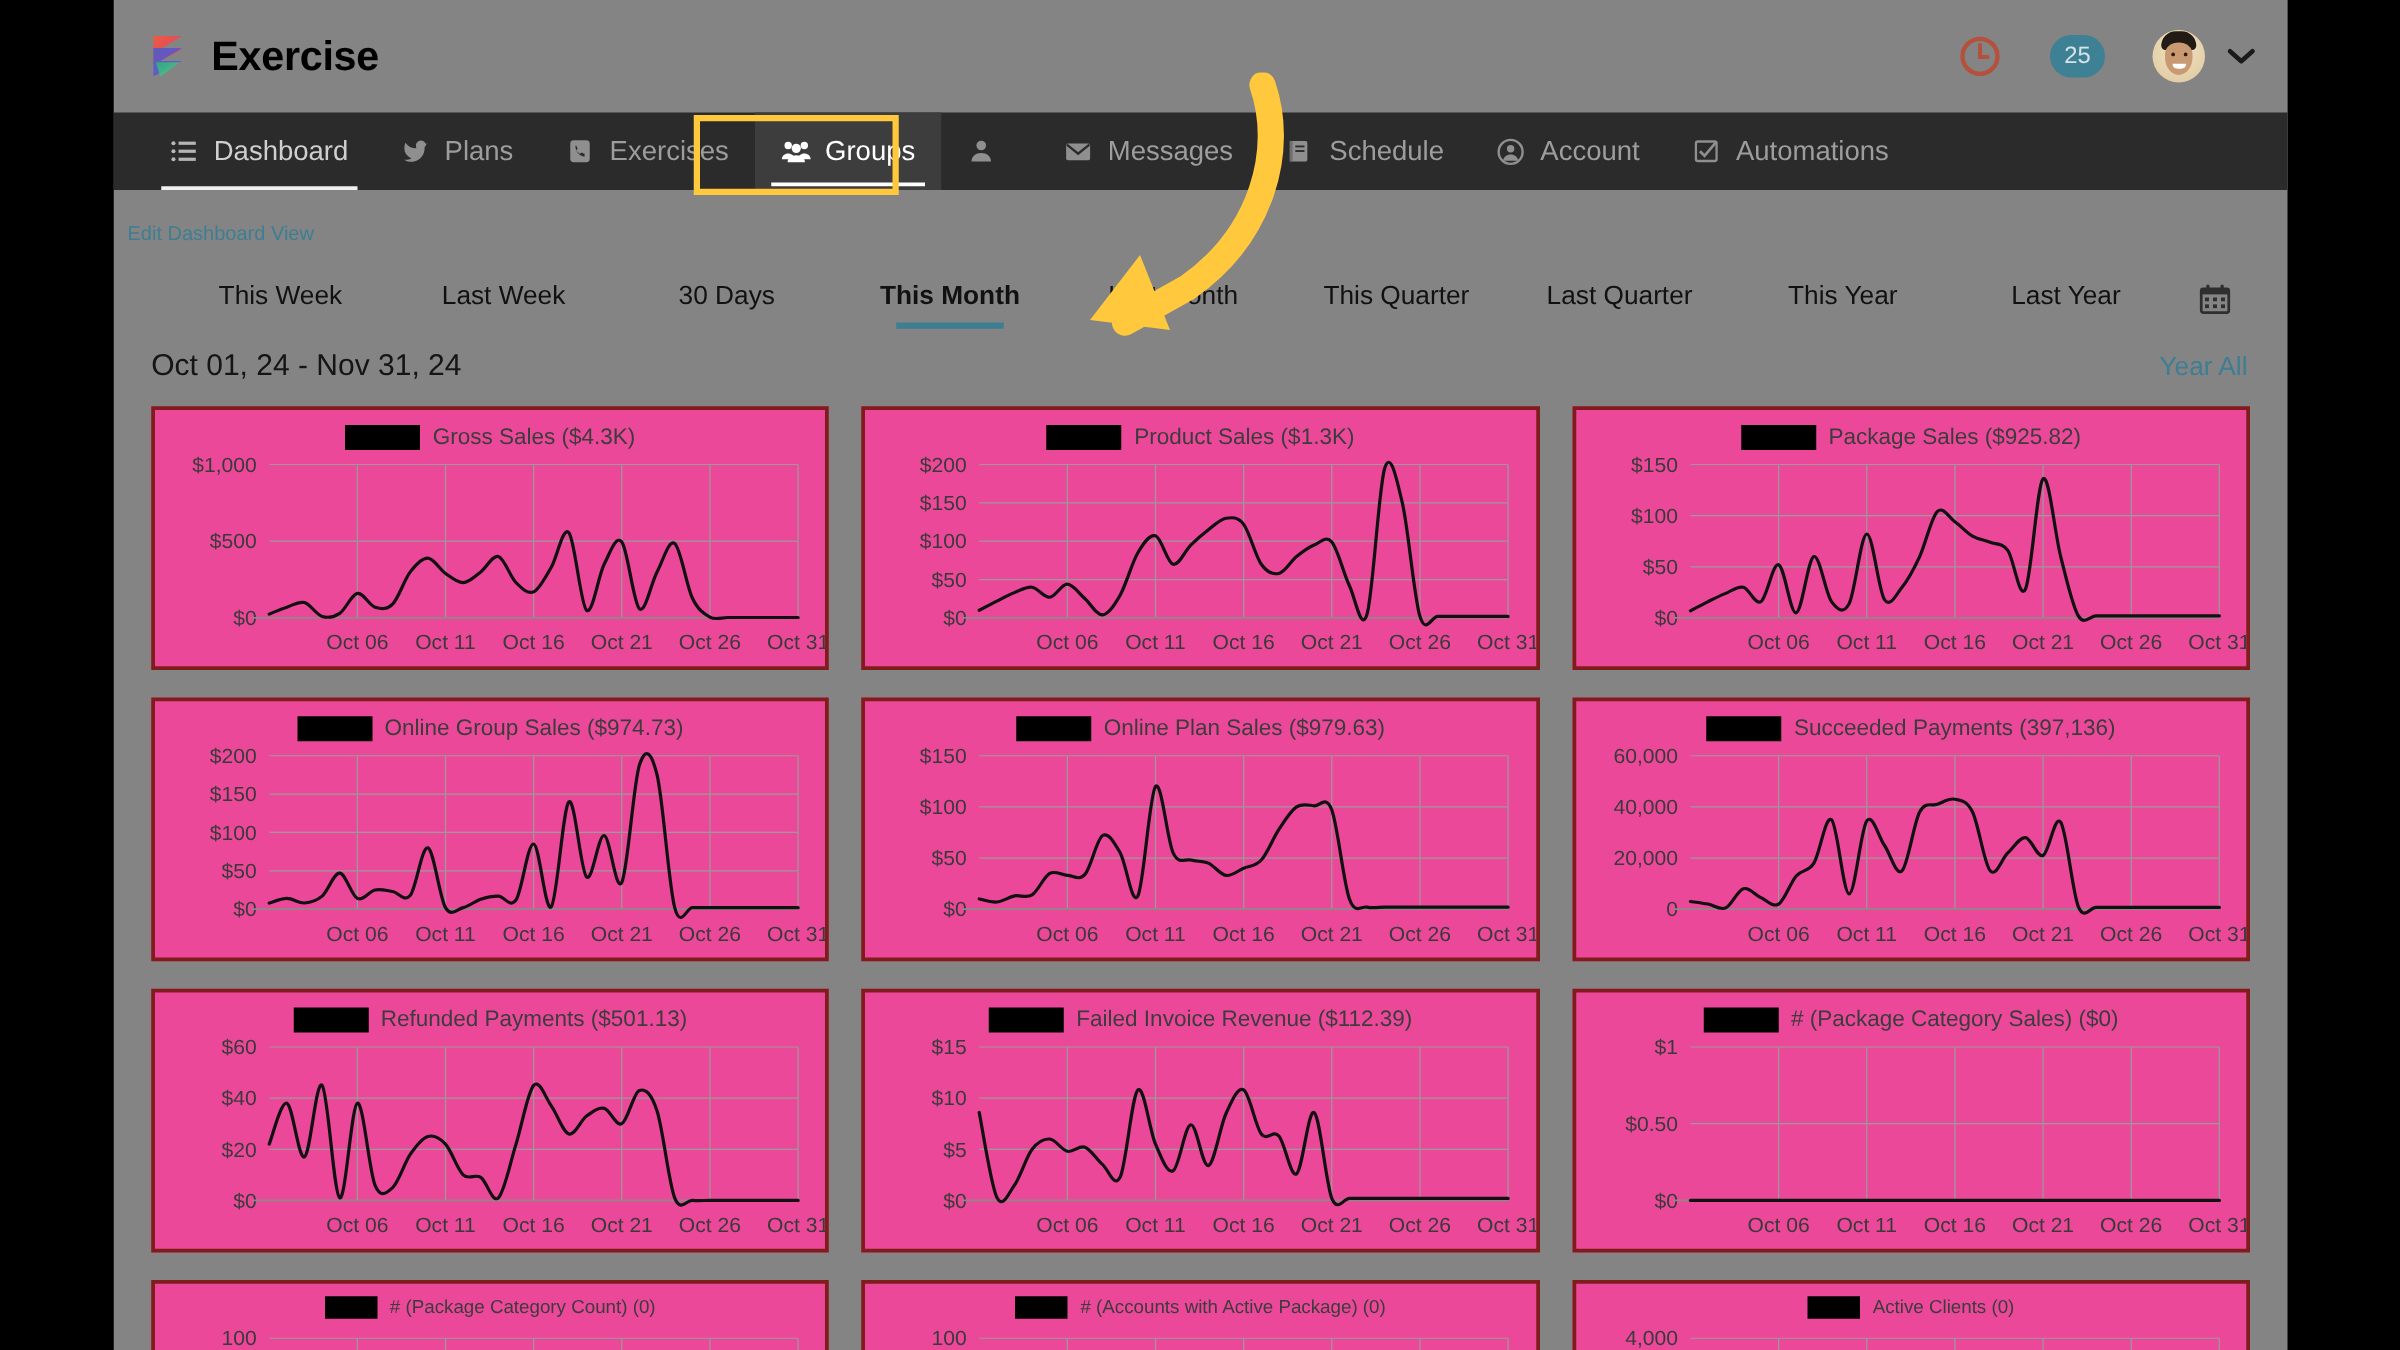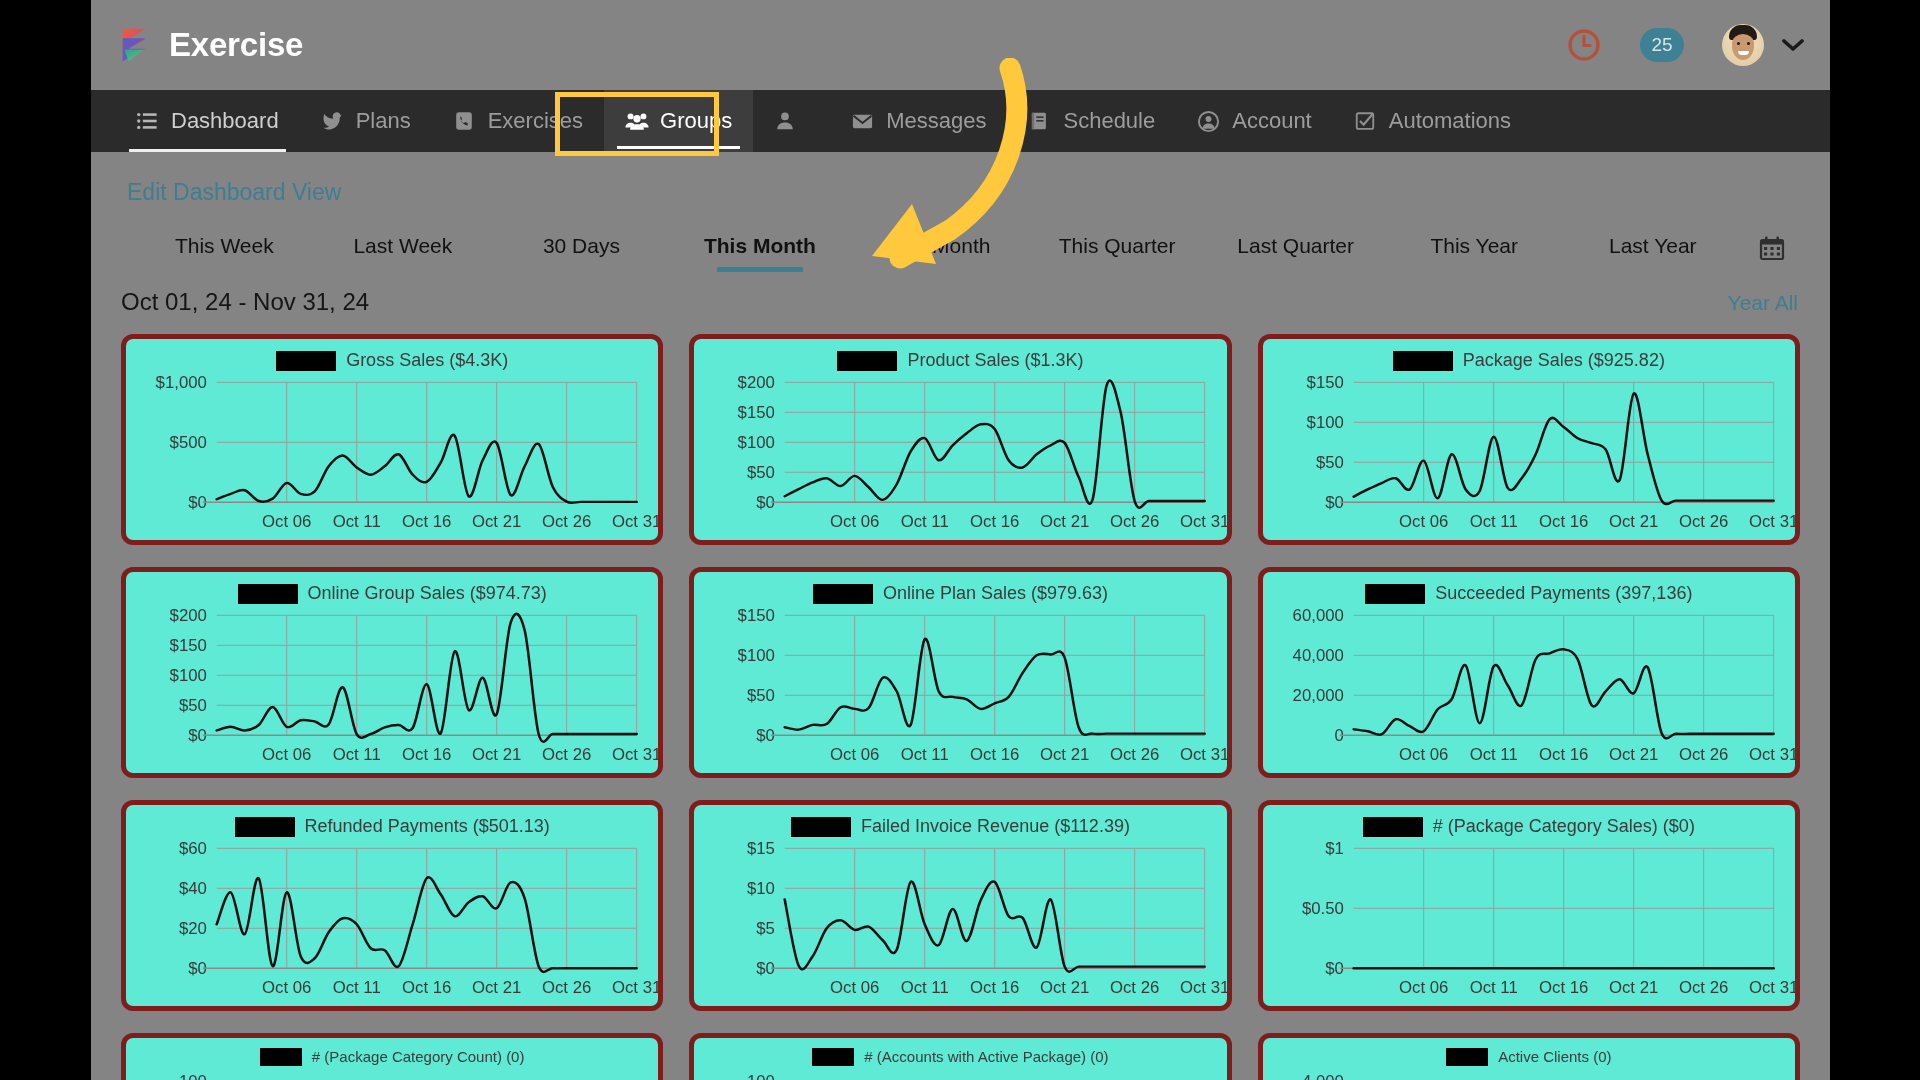--- a/index.html
+++ b/index.html
@@ -16,21 +16,21 @@
     background: #848484; overflow: hidden;
   }
 
   
   .brandbar {
     position: relative; height: 90px; background: #848484;
     display: flex; align-items: center; padding: 0 26px;
   }
   .logo-wrap { display: flex; align-items: center; gap: 14px; }
   .logo-mark { width: 38px; height: 38px; position: relative; }
-  .logo-title { font-size: 33px; font-weight: bold; color: #ffffff; letter-spacing: -0.2px; }
+  .logo-title { font-size: 33px; font-weight: bold; color: #000000; letter-spacing: -0.2px; }
 
   .brand-right {
     position: absolute; right: 26px; top: 0; height: 90px;
     display: flex; align-items: center; gap: 38px;
   }
   .clock-icon { width: 36px; height: 36px; }
   .count-badge {
     min-width: 44px; height: 34px; border-radius: 17px; background: #3e8094;
     color: #d6e4e9; font-size: 19px; display: flex; align-items: center;
     justify-content: center; padding: 0 10px;
@@ -83,21 +83,21 @@
     height: 3px; background: #ffffff;
   }
   .nav-highlight {
     position: absolute; left: 464px; top: 2px; width: 164px; height: 64px;
     border: 5px solid #ffc83d; pointer-events: none; z-index: 6;
   }
 
   
   .page { padding: 0 0 0 0; }
   .edit-link {
-    color: #3e7e92; font-size: 23px; padding: 27px 0 0 36px;
+    color: #3e7e92; font-size: 16px; padding: 27px 0 0 11px;
   }
 
   .range-tabs {
     position: relative; display: flex; align-items: flex-end;
     padding: 24px 28px 0 28px; height: 66px; margin-left: 16px;
   }
   .range-tab {
     flex: 1 1 0; text-align: center; font-size: 21px; color: #111;
     position: relative; padding-bottom: 14px;
   }
@@ -114,21 +114,21 @@
   }
   .daterow .dr-text { font-size: 24px; color: #151515; }
   .daterow .dr-all { font-size: 21px; color: #3e7e92; }
 
   
   .grid {
     display: grid; grid-template-columns: repeat(3, 1fr);
     gap: 22px 26px; padding: 18px 30px 0 30px;
   }
   .card {
-    background: #5eead4; border: 5px solid #7f1d1d; border-radius: 12px;
+    background: #ec4899; border: 3px solid #7f1d1d; border-radius: 0;
     height: 211px; position: relative; overflow: hidden;
   }
   .card-head {
     display: flex; align-items: center; justify-content: center;
     gap: 10px; padding-top: 11px; height: 32px;
   }
   .redact { width: 60px; height: 20px; background: #000; }
   .card-title { font-size: 18px; color: #3c3c3c; white-space: nowrap; }
   .plot { position: absolute; left: 0; right: 0; top: 32px; bottom: 0; }
   .plot svg { display: block; width: 100%; height: 100%; }

